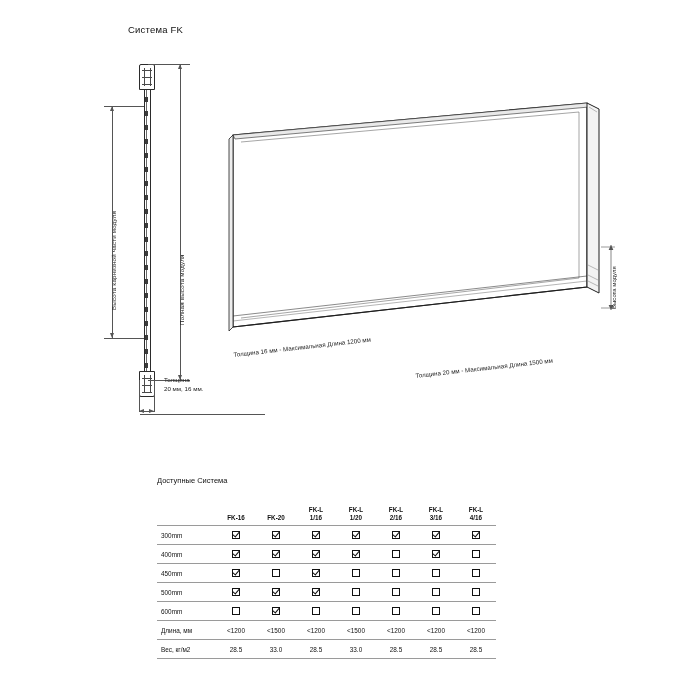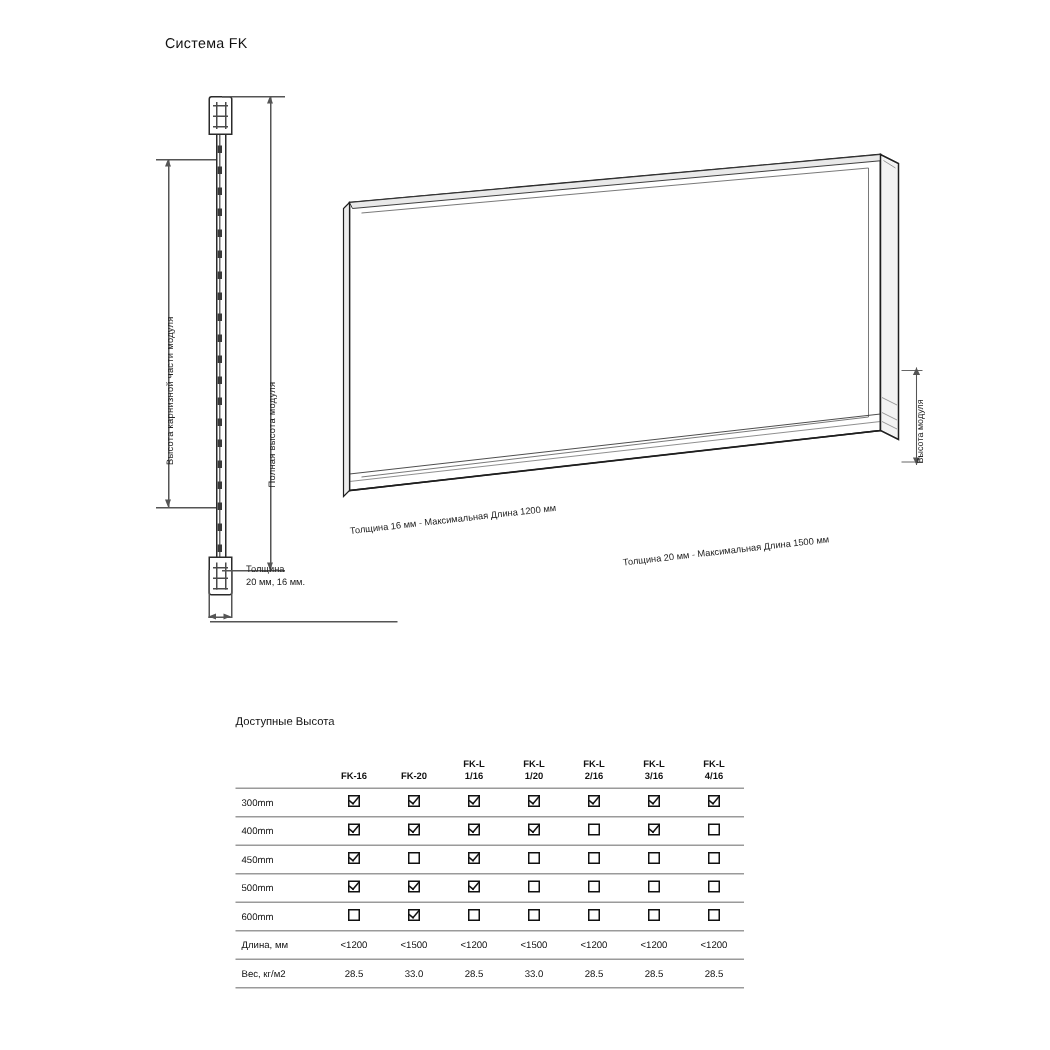--- a/index.html
+++ b/index.html
@@ -16,21 +16,21 @@
     overflow: hidden;
   }
   .page {
     position: absolute;
     left: 0; top: 0;
     width: 700px;
     height: 700px;
   }
   .title {
     position: absolute;
-    left: 110px;
+    left: 128px;
     top: 24px;
     font-size: 9.5px;
     letter-spacing: 0.2px;
     color: #111;
   }
   
   .profile-wrap {
     position: absolute;
     left: 118px;
     top: 75px;
@@ -346,21 +346,21 @@
       <line x1="386" y1="213" x2="400" y2="213" stroke="#555" stroke-width="0.6"></line>
     </svg>
 
     
     <div class="panel-label" style="left:18px; top:256px; transform: rotate(-6.4deg);">Толщина 16 мм - Максимальная Длина 1200 мм</div>
     <div class="panel-label" style="left:200px; top:277px; transform: rotate(-6.4deg);">Толщина 20 мм - Максимальная Длина 1500 мм</div>
 
     <div class="side-label" style="left:396px; top:214px;">Высота модуля</div>
   </div>
 
-  <div class="formats-title">Доступные Высота</div>
+  <div class="formats-title">Доступные Система</div>
 
   <table class="formats">
     <thead>
       <tr>
         <th class="corner"></th>
         <th>
           <span>FK-16</span><br>
           <span></span>
         </th>
         <th>

